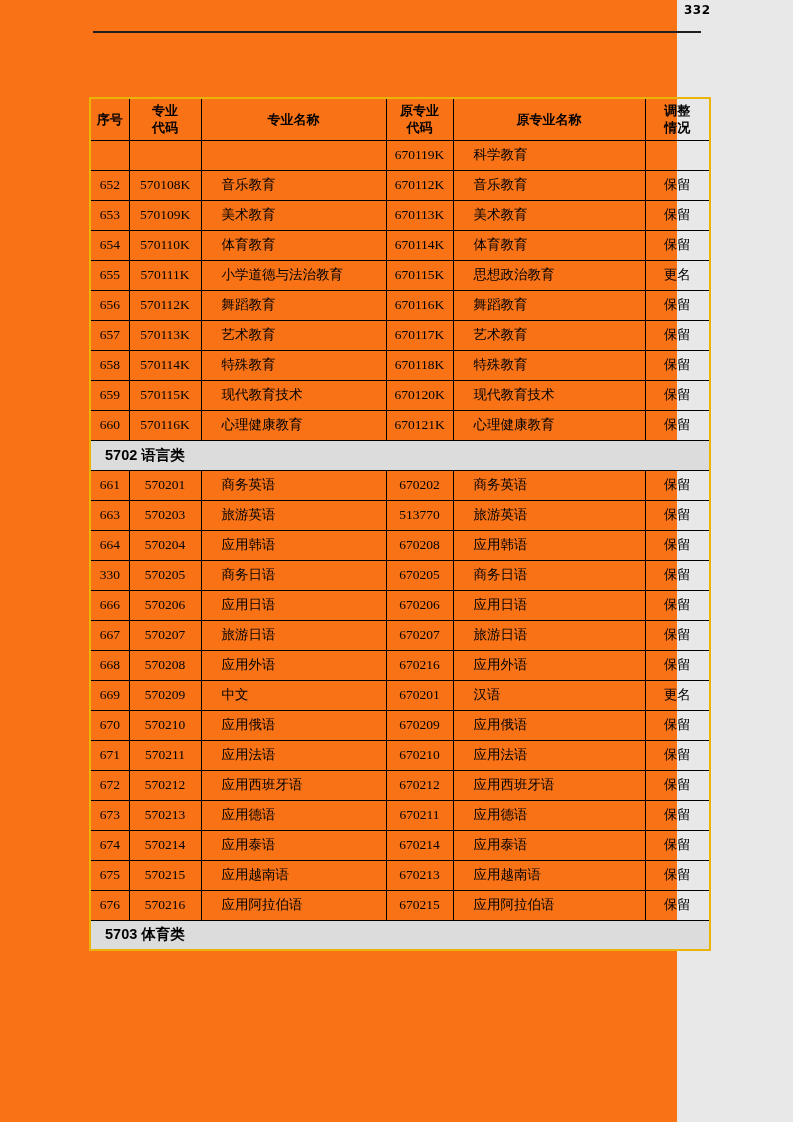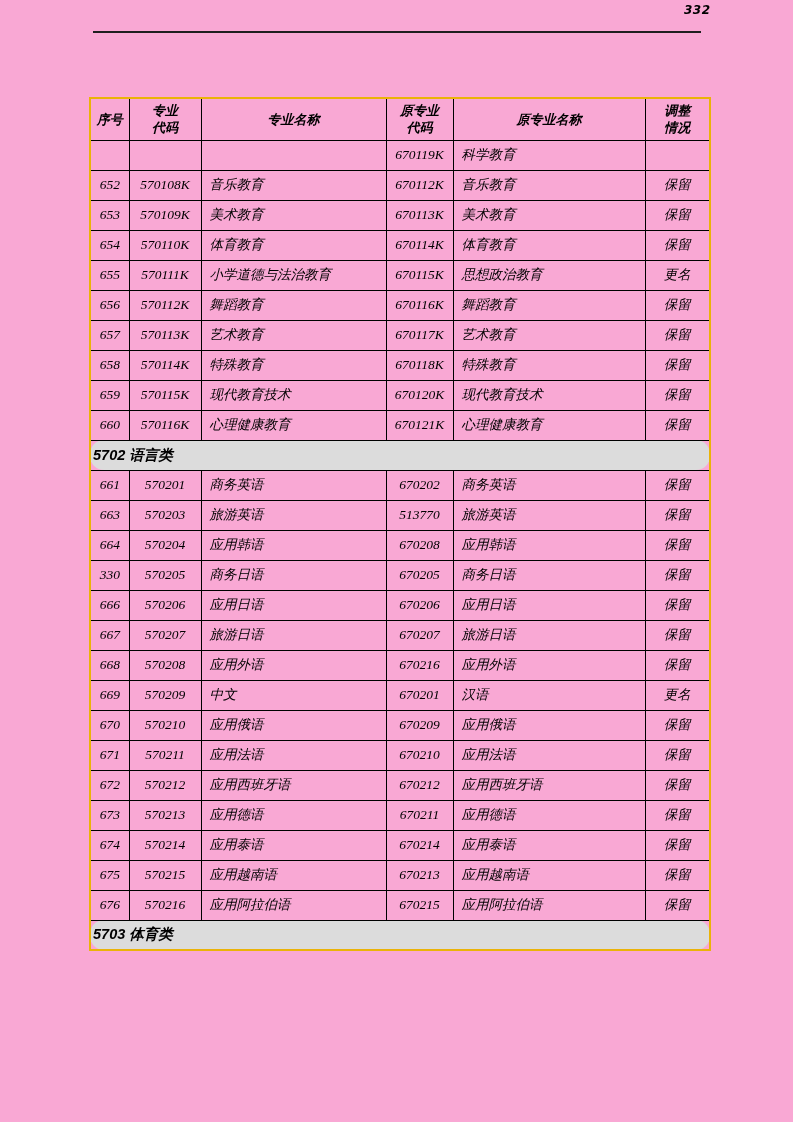--- a/index.html
+++ b/index.html
@@ -5,23 +5,22 @@
   * { margin: 0; padding: 0; box-sizing: border-box; }
   html, body { background: #e8e8e8; }
   body {
     width: 793px; height: 1122px;
     font-family: "Liberation Serif", "DejaVu Serif", serif;
     color: #000;
     position: relative;
   }
   .page {
     position: absolute; left: 0; top: 0;
-    width: 793px; height: 1122px;
-    background: #f9a8d4;
-    font-style: italic;
+    width: 677px; height: 1122px;
+    background: #f97316;
   }
   .page-number {
     position: absolute; top: 3px; left: 684px;
     font-family: "DejaVu Sans", "Liberation Sans", sans-serif;
     font-weight: 600; font-size: 12px; letter-spacing: 0.5px;
   }
   .header-rule {
     position: absolute; top: 31px; left: 93px;
     width: 608px; height: 2px; background: #1f1f1f;
   }
@@ -43,26 +42,26 @@
     font-family: "Liberation Sans", "DejaVu Sans", sans-serif;
     font-weight: bold; font-size: 13px; line-height: 17px;
     height: 42px; text-align: center; padding: 2px 1px;
   }
   th span { display: block; }
   td {
     font-size: 13.5px; height: 30px; padding: 2px 2px;
     white-space: nowrap;
   }
   td.center { text-align: center; }
-  td.left { text-align: left; padding-left: 8px; }
+  td.left { text-align: left; padding-left: 20px; }
   tr.section-row td {
     background: #dcdcdc;
     font-family: "Liberation Sans", "DejaVu Sans", sans-serif;
     font-weight: bold; font-size: 14.5px;
-    text-align: left; padding-left: 2px; height: 30px; border-radius: 14px;
+    text-align: left; padding-left: 14px; height: 30px;
   }
 </style>
 </head>
 <body>
 
 <div class="page">
 
   <div class="page-number">332</div>
 
   <div class="header-rule"></div>

